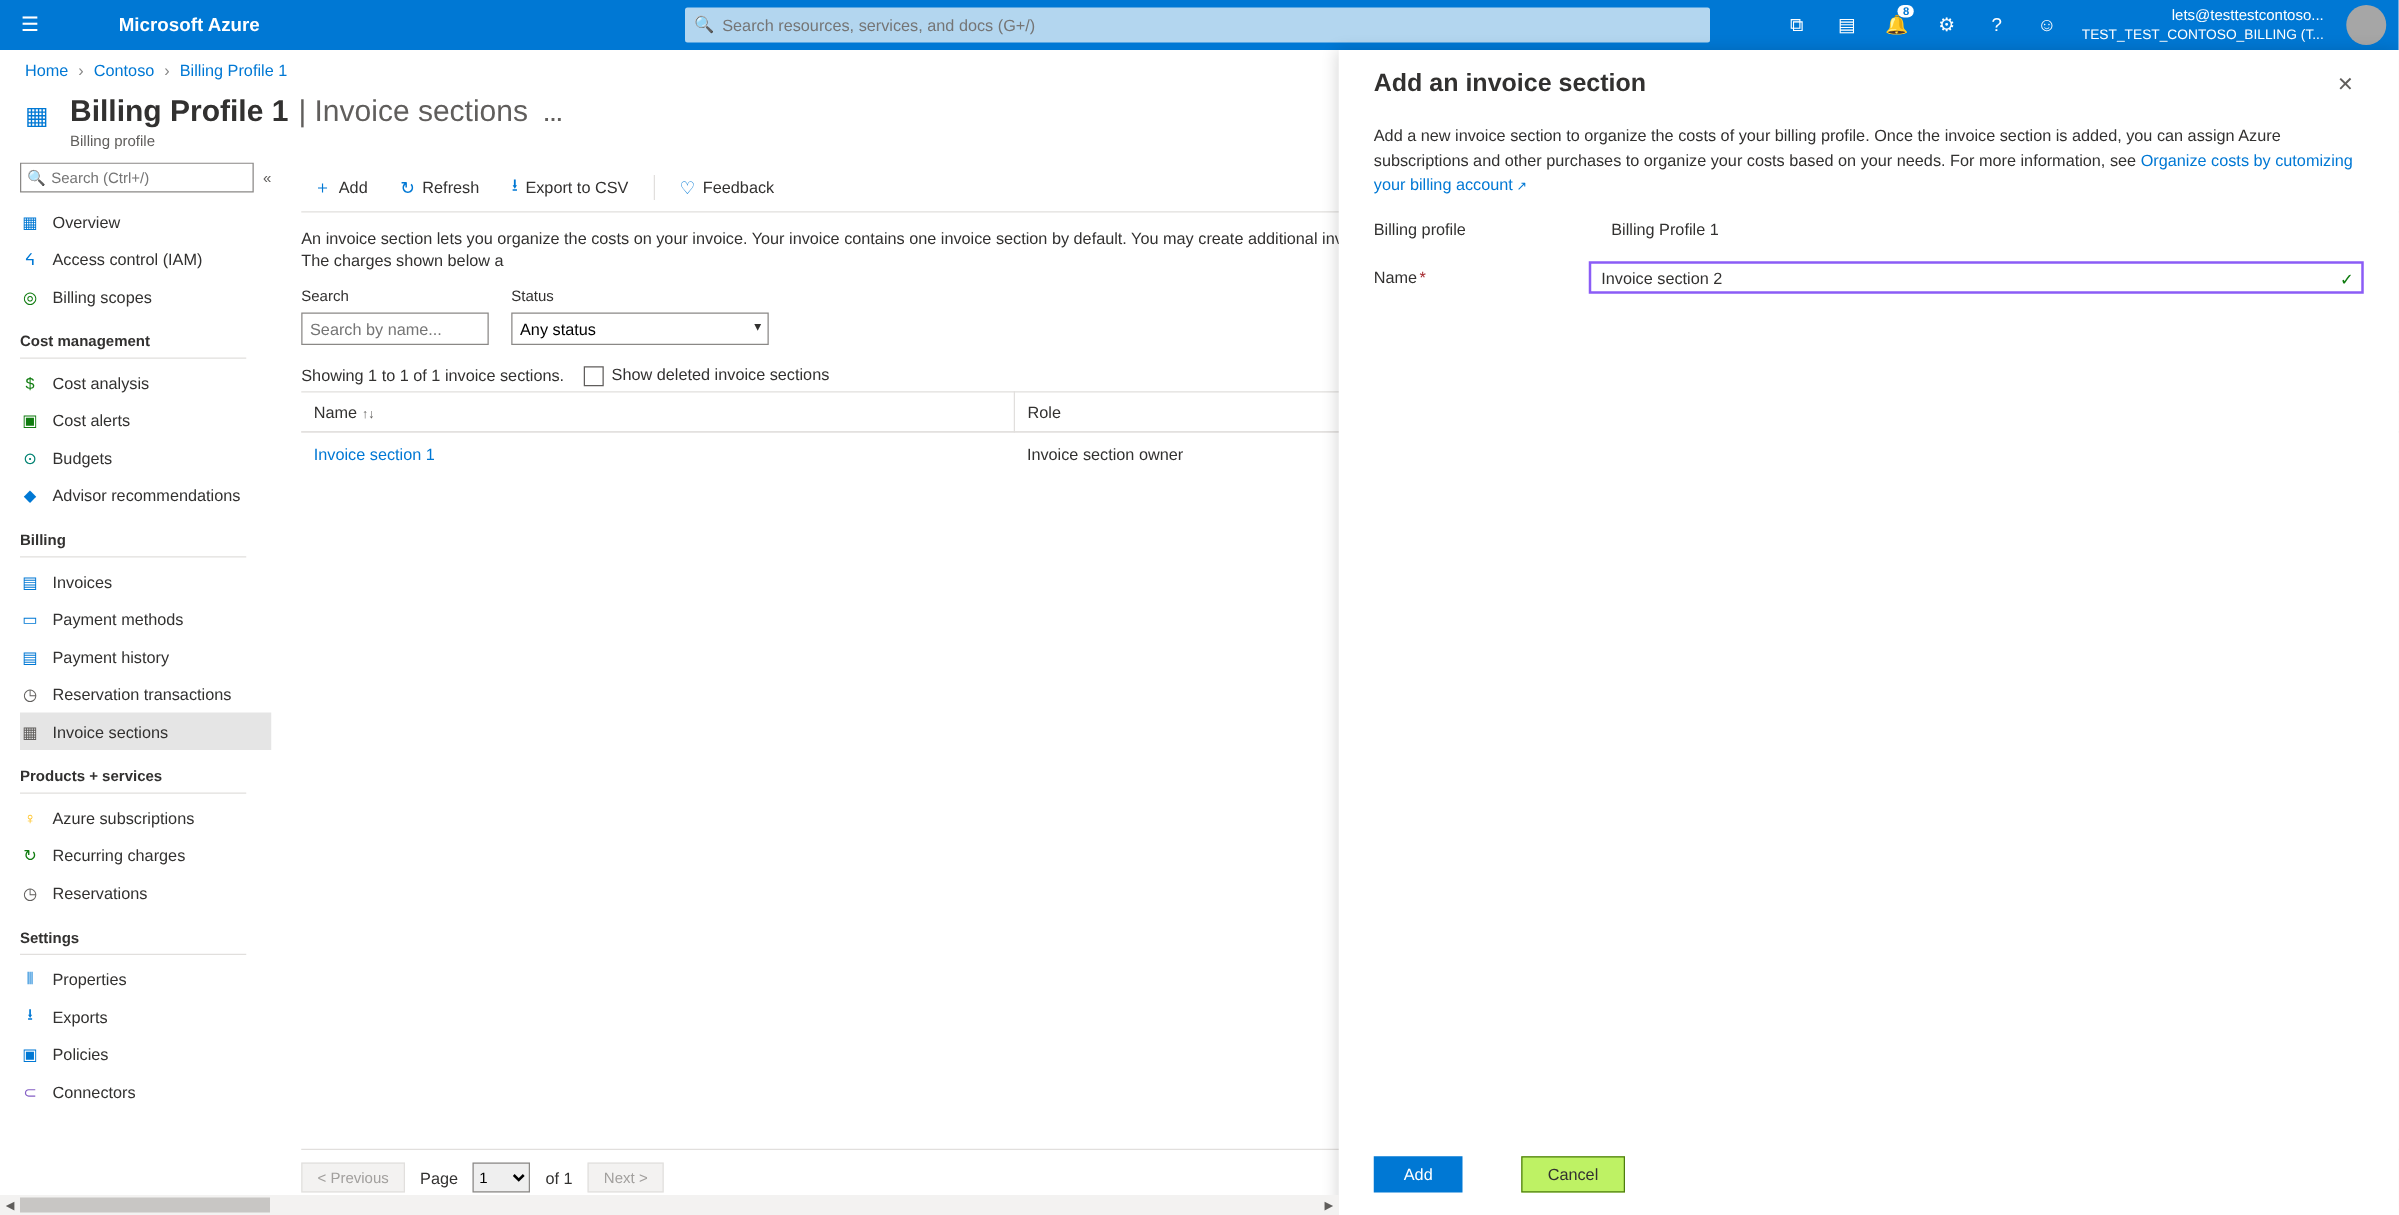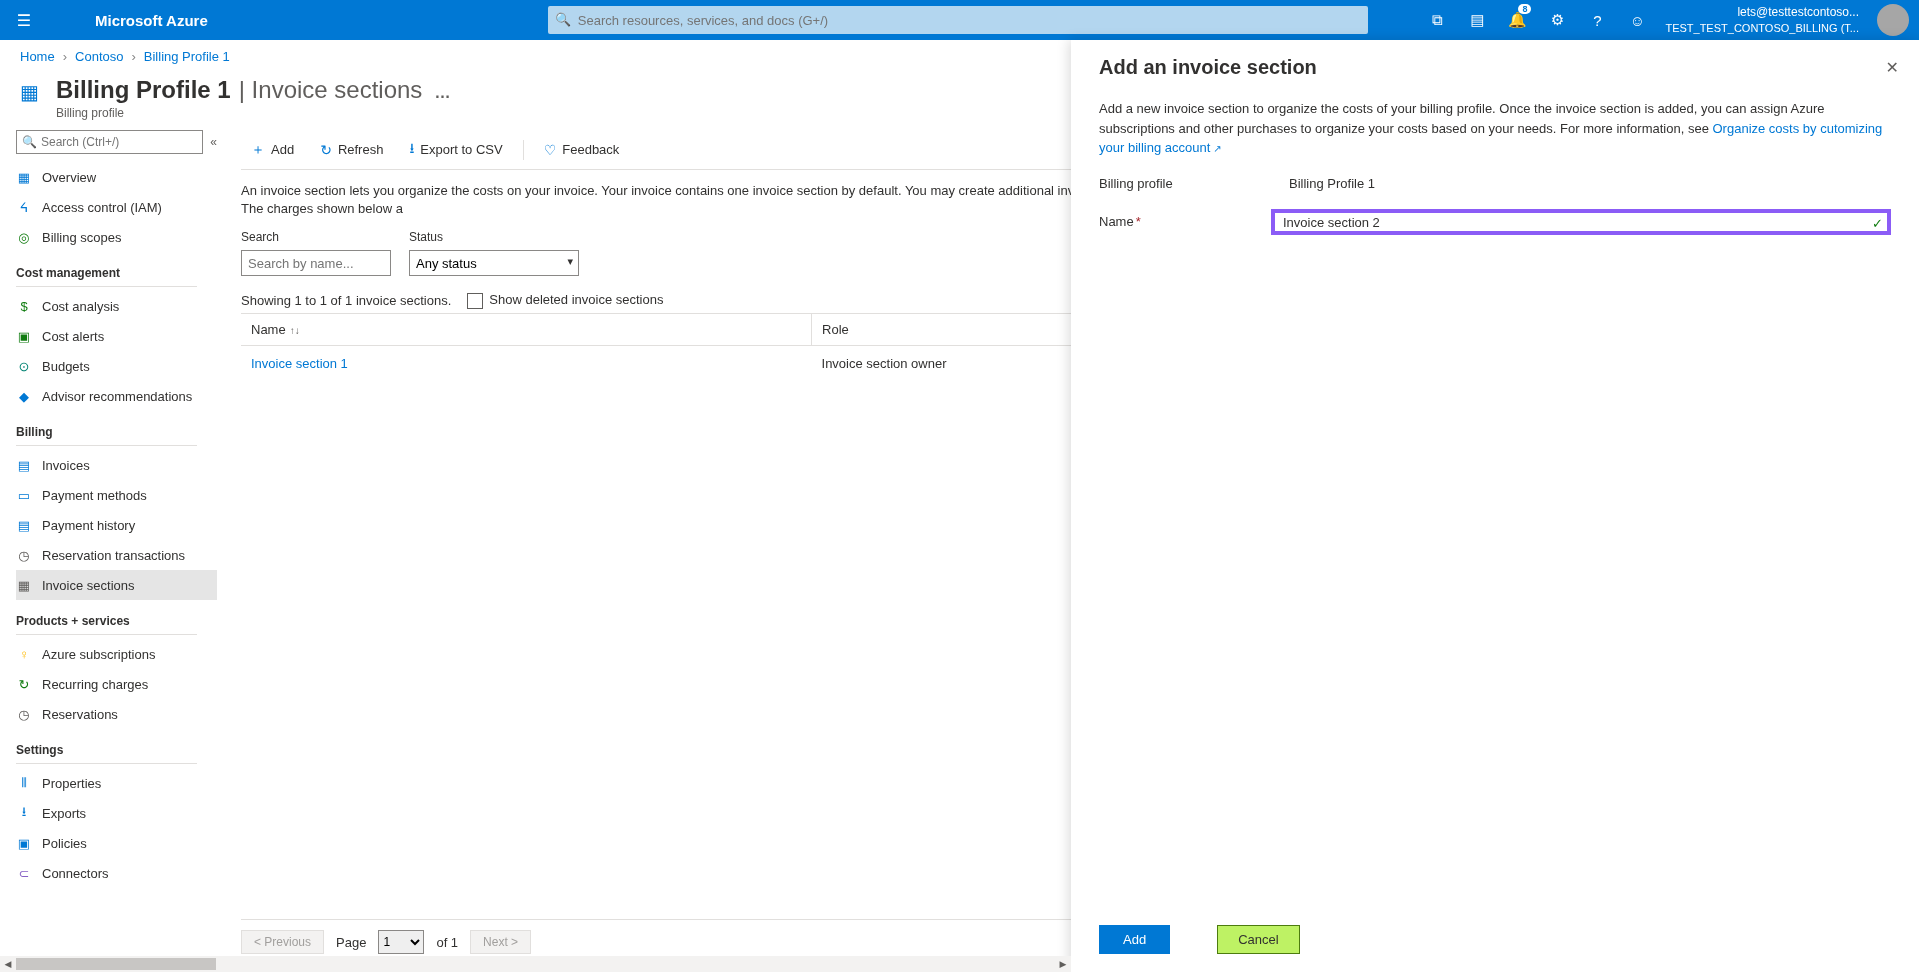--- a/index.html
+++ b/index.html
@@ -54,50 +54,50 @@
 .tbtn .iicon { color: #0078d4; font-size: 14px; }
 .tsep { width: 1px; height: 20px; background: #e1dfdd; margin: 0 4px; }
 
 .desc { padding: 12px 16px 12px 0; font-size: 13px; color: #323130; line-height: 1.4; }
 
 .filters { display: flex; gap: 18px; padding: 0 0 10px 0; }
 .fld label { font-size: 12px; display: block; margin-bottom: 6px; }
 .fld input, .fld select { height: 26px; border: 1px solid #8a8886; padding: 0 6px; font-size: 13px; background:#fff; }
 .fld input { width: 150px; }
 .fld .selwrap { position: relative; display: inline-block; }
-.fld .selwrap select { width: 170px; appearance: none; padding-right: 24px; }
+.fld .selwrap select { width: 206px; appearance: none; padding-right: 24px; }
 .fld .selwrap .chev { position: absolute; right: 6px; top: 5px; pointer-events: none; font-size: 11px; }
 
 .count-row { display: flex; align-items: center; gap: 16px; font-size: 13px; margin: 6px 0 4px 0; }
 .chk { width: 16px; height: 16px; border: 1px solid #605e5c; display:inline-block; vertical-align: middle; margin-right: 6px; }
 
 table.data { width: 100%; border-collapse: collapse; font-size: 13px; }
 table.data th { text-align: left; font-weight: 400; padding: 8px 10px; border-top: 1px solid #e1dfdd; border-bottom: 1px solid #e1dfdd; }
 table.data th:not(:last-child){border-right:1px solid #e1dfdd;}
 table.data td { padding: 10px 10px; }
 .alink { color: #0078d4; cursor: pointer; }
 .sort-ind{font-size:10px;color:#605e5c;margin-left:4px;}
 
 .pager { border-top: 1px solid #e1dfdd; padding: 10px 0; display: flex; align-items: center; gap: 12px; font-size: 13px; position:absolute; bottom:10px; left:16px; right:0;}
 .pbtn { border: 1px solid #e1dfdd; background: #f3f2f1; padding: 4px 12px; cursor: pointer; color:#a19f9d; font-size:12px;}
 .pager select { height: 24px; border: 1px solid #8a8886; width: 46px; font-size:12px;}
 
 
 .panel { position: fixed; top: 40px; right: 0; width: 848px; bottom: 0; background: #fff; box-shadow: -2px 0 12px rgba(0,0,0,.15); display:flex; flex-direction:column; }
-.panel-head { display: flex; justify-content: space-between; align-items: center; padding: 16px 20px 8px 28px; }
+.panel-head { display: flex; justify-content: space-between; align-items: center; padding: 16px 36px 8px 28px; }
 .panel-head h2 { font-size: 20px; font-weight: 600; }
 .panel-close { font-size: 16px; cursor: pointer; color: #605e5c; }
 .panel-body { padding: 12px 28px; font-size: 13px; line-height: 1.5; flex:1; }
 .panel-body .ext { color: #0078d4; cursor: pointer; }
 .ext-icon{font-size:10px;margin-left:3px;}
 .form-row { display: flex; align-items: center; margin-top: 16px; }
 .form-row .lbl { width: 190px; font-size: 13px; }
 .form-row .val { font-size: 13px; }
 .req { color: #a4262c; margin-left: 2px; }
-.name-input { width: 620px; height: 26px; border: 4px solid #8b5cf6; padding: 0 28px 0 8px; font-size: 13px; color: #323130; }
+.name-input { width: 620px; height: 26px; border: 2px solid #8b5cf6; padding: 0 28px 0 8px; font-size: 13px; color: #323130; }
 .name-wrap{position:relative;}
 .name-wrap .ok{position:absolute; right:8px; top:5px; color:#107c10; font-size:13px;}
 .panel-foot { padding: 12px 28px 18px 28px; display: flex; gap: 10px; border-top: none; }
 .btn-primary { background: #0078d4; color: #fff; border: none; padding: 6px 24px; cursor: pointer; font-size: 13px; }
 .btn-secondary { background: #bef264; color: #323130; border: 1px solid #4d7c0f; padding: 6px 20px; cursor: pointer; font-size: 13px; margin-left: 37px; }
 
 .scrollbar-bottom{position:fixed;bottom:0;left:0;right:848px;height:16px;background:#f3f2f1;}
 .scrollbar-bottom .thumb{position:absolute;left:16px;top:2px;height:12px;width:200px;background:#c8c6c4;}
 .scrollbar-bottom .arr{position:absolute;top:0;width:16px;height:16px;display:flex;align-items:center;justify-content:center;font-size:9px;color:#605e5c;}
 .scrollbar-bottom .arr.l{left:0;} .scrollbar-bottom .arr.r{right:0;}

